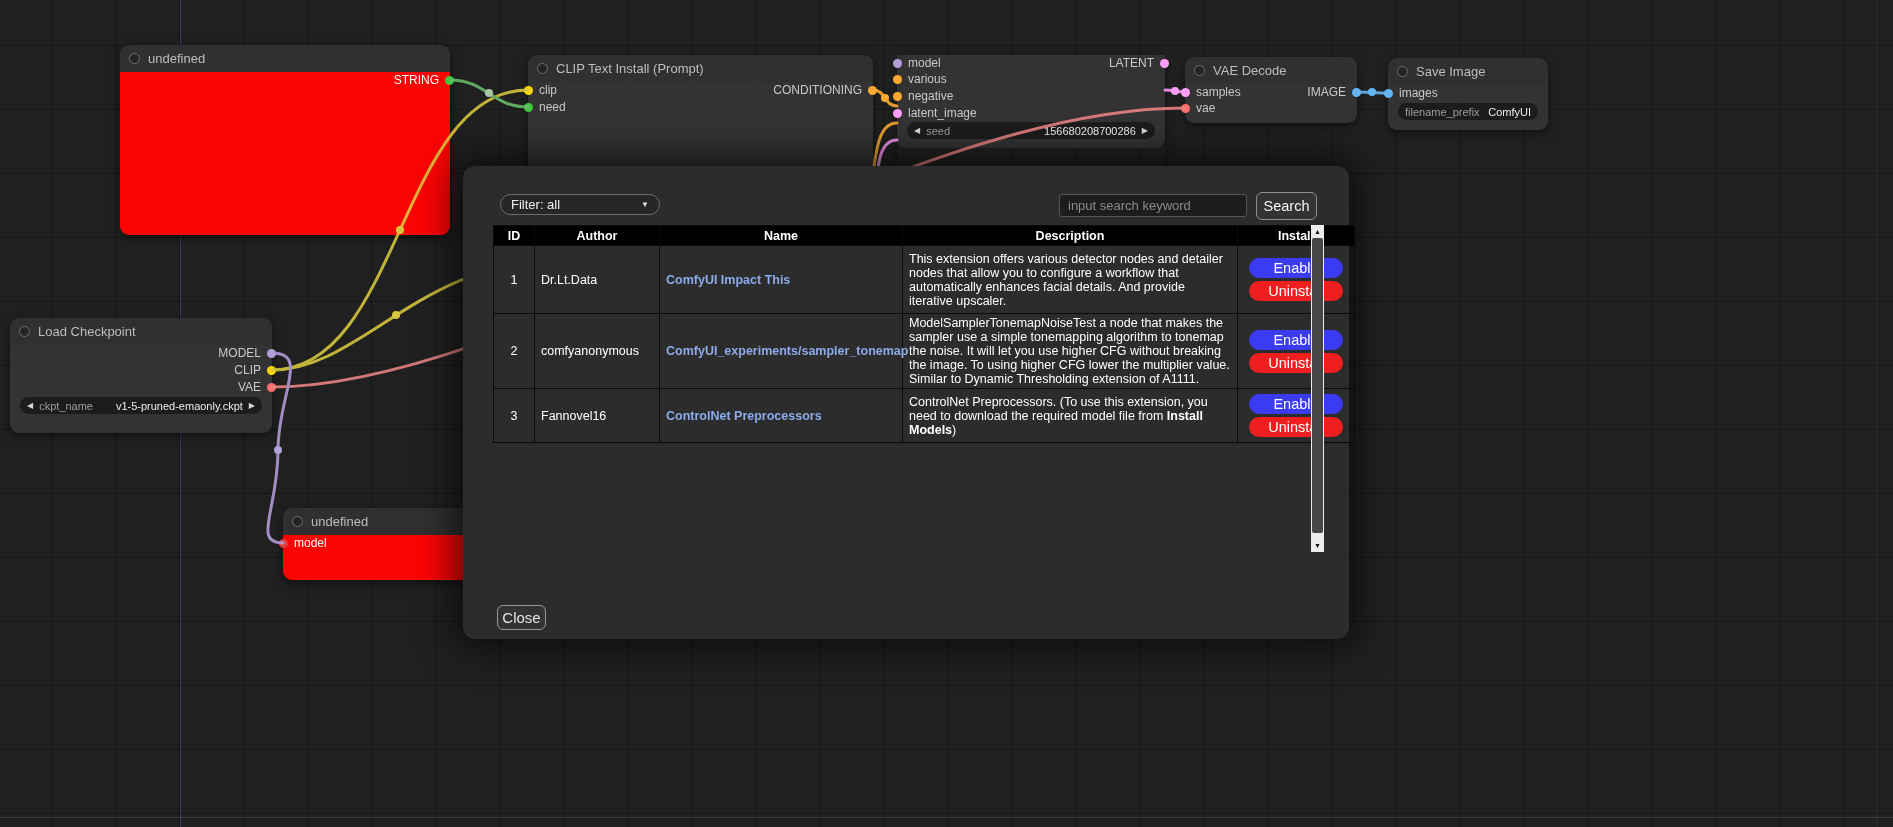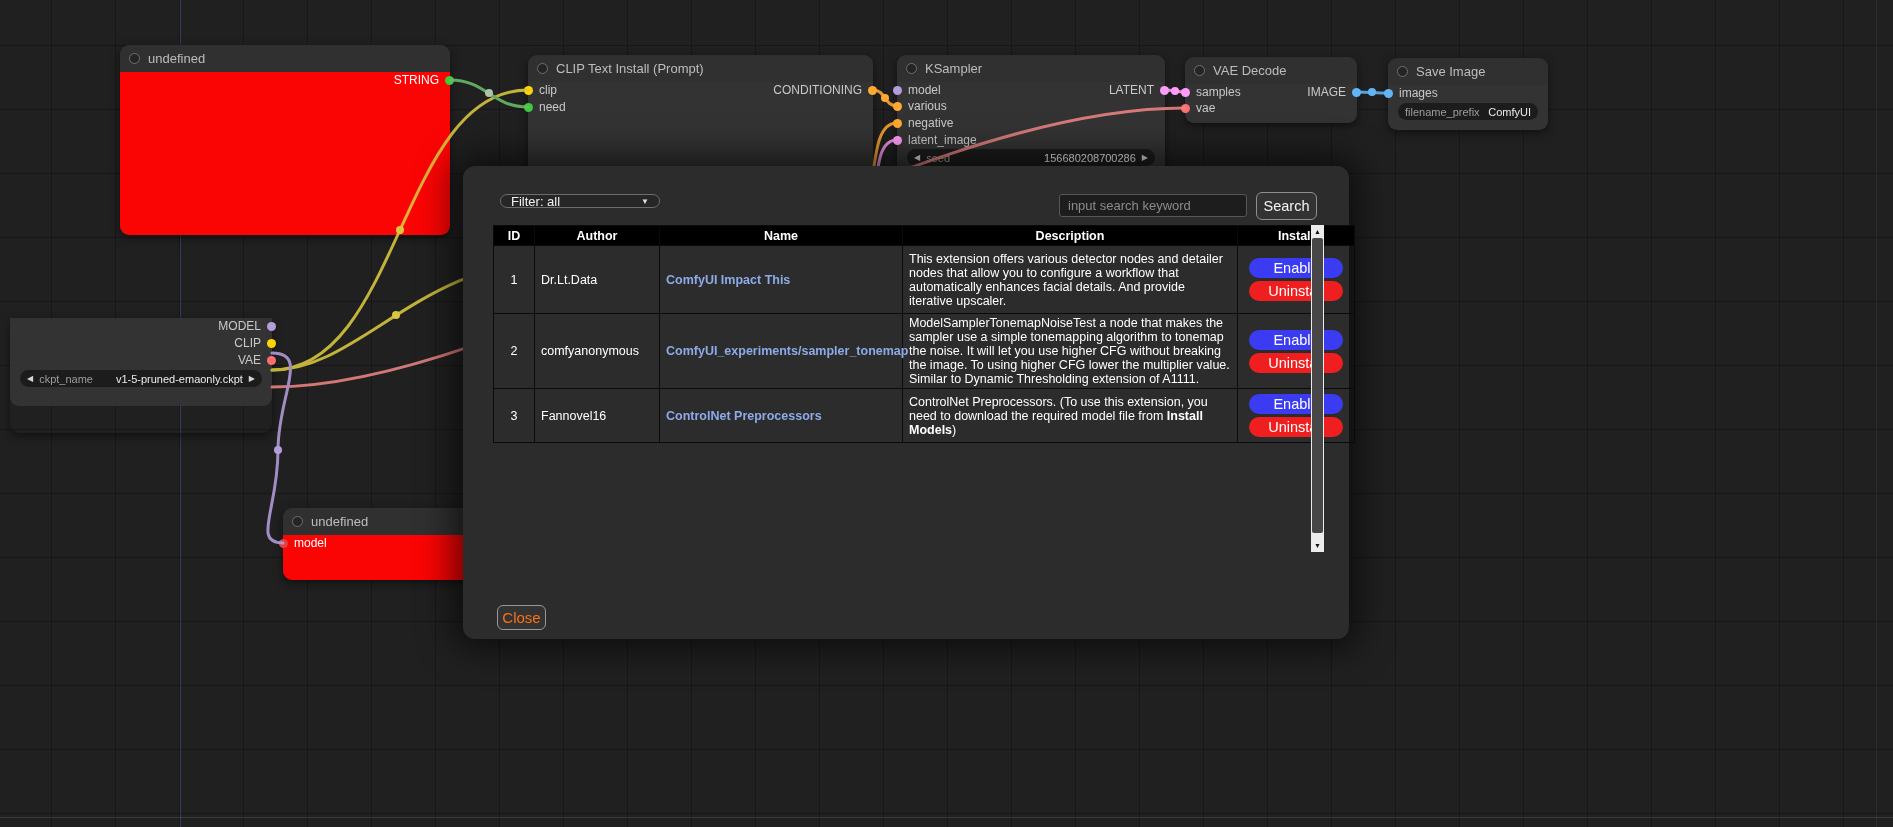--- a/index.html
+++ b/index.html
@@ -27,21 +27,21 @@
   .sdot{width:9px;height:9px;border-radius:50%;flex:0 0 auto;}
   .red .slabel{color:#fff;}
   .widget{position:absolute;left:10px;right:10px;height:17px;background:#1c1c1c;border-radius:9px;
     display:flex;align-items:center;gap:6px;font-size:11px;color:#9d9d9d;padding:0 7px;box-sizing:border-box;}
   .warr{font-size:8px;color:#d6d6d6;line-height:17px;}
   .wvalue{margin-left:auto;color:#ececec;}
 
   
   .modal{position:absolute;left:463px;top:166px;width:886px;height:473px;background:#2c2c2c;z-index:10;
     border-radius:12px;box-shadow:0 0 35px 10px rgba(0,0,0,0.6);color:#fff;}
-  .filter-select{position:absolute;left:37px;top:28px;width:160px;height:14px;background:#262626;
+  .filter-select{position:absolute;left:37px;top:28px;width:160px;height:21px;background:#262626;
     border:1px solid #6d6d6d;border-radius:13px;display:flex;align-items:center;padding:0 10px;box-sizing:border-box;
     font-size:13px;color:#f2f2f2;cursor:pointer;}
   .filter-caret{margin-left:auto;font-size:8px;color:#e0e0e0;}
   .search-input{position:absolute;left:596px;top:28px;width:188px;height:23px;background:#1d1d1d;
     border:1px solid #565656;border-radius:3px;box-sizing:border-box;color:#cfcfcf;font-size:13px;padding:0 8px;
     font-family:inherit;}
   .search-input::placeholder{color:#8b8b8b;}
   .search-btn{position:absolute;left:793px;top:26px;width:61px;height:28px;background:#333;border:1px solid #8f8f8f;
     border-radius:6px;color:#f4f4f4;font-size:14.5px;font-family:inherit;cursor:pointer;padding:0;}
   .table-wrap{position:absolute;left:30px;top:59px;width:831px;height:327px;}
@@ -57,21 +57,21 @@
   .btn-enable{background:#3b3bf2;}
   .btn-uninstall{background:#ef1f1f;}
   
   .sb{position:absolute;right:0;top:0;width:13px;height:327px;background:#ececec;}
   .sb-btn{position:absolute;left:0;width:13px;height:13px;display:flex;align-items:center;justify-content:center;
     font-size:7px;color:#111;cursor:pointer;}
   .sb-btn.up{top:0;}
   .sb-btn.down{bottom:0;}
   .sb-thumb{position:absolute;left:1px;top:13px;width:11px;height:295px;background:#474747;border-radius:2px;cursor:pointer;}
   .close-btn{position:absolute;left:34px;top:439px;width:49px;height:25px;background:#333;border:1px solid #979797;
-    border-radius:6px;color:#f97316;font-size:15px;font-family:inherit;cursor:pointer;padding:0;}
+    border-radius:6px;color:#e5e5e5;font-size:15px;font-family:inherit;cursor:pointer;padding:0;}
 </style>
 </head>
 <body>
 
 <div class="canvas">
   <div class="axis-v"></div>
   <div class="axis-v2"></div>
   <div class="axis-h"></div>
 
   <svg class="wires" width="1893" height="827">
@@ -126,24 +126,20 @@
         <span class="slabel">need</span>
       </div>
       <div class="slot out" style="top:0">
         <i class="sdot" style="background:#ffa931"></i>
         <span class="slabel">CONDITIONING</span>
       </div>
     </div>
   </div>
 
   <div class="node" style="left:897px;top:55px;width:268px;height:120px">
-    <div class="ntitle">
-      <span class="tdot"></span>
-      <span class="ttext">KSampler</span>
-    </div>
     <div class="nbody">
       <div class="slot in" style="top:0">
         <i class="sdot" style="background:#b39ddb"></i>
         <span class="slabel">model</span>
       </div>
       <div class="slot in" style="top:16px">
         <i class="sdot" style="background:#ffa931"></i>
         <span class="slabel">various</span>
       </div>
       <div class="slot in" style="top:33px">
@@ -199,20 +195,24 @@
         <span class="slabel">images</span>
       </div>
       <div class="widget" style="top:18px">
         <span class="wlabel">filename_prefix</span>
         <span class="wvalue">ComfyUI</span>
       </div>
     </div>
   </div>
 
   <div class="node" style="left:10px;top:318px;width:262px;height:115px">
+    <div class="ntitle">
+      <span class="tdot"></span>
+      <span class="ttext">Load Checkpoint</span>
+    </div>
     <div class="nbody">
       <div class="slot out" style="top:0">
         <i class="sdot" style="background:#b39ddb"></i>
         <span class="slabel">MODEL</span>
       </div>
       <div class="slot out" style="top:17px">
         <i class="sdot" style="background:#ffd500"></i>
         <span class="slabel">CLIP</span>
       </div>
       <div class="slot out" style="top:34px">

